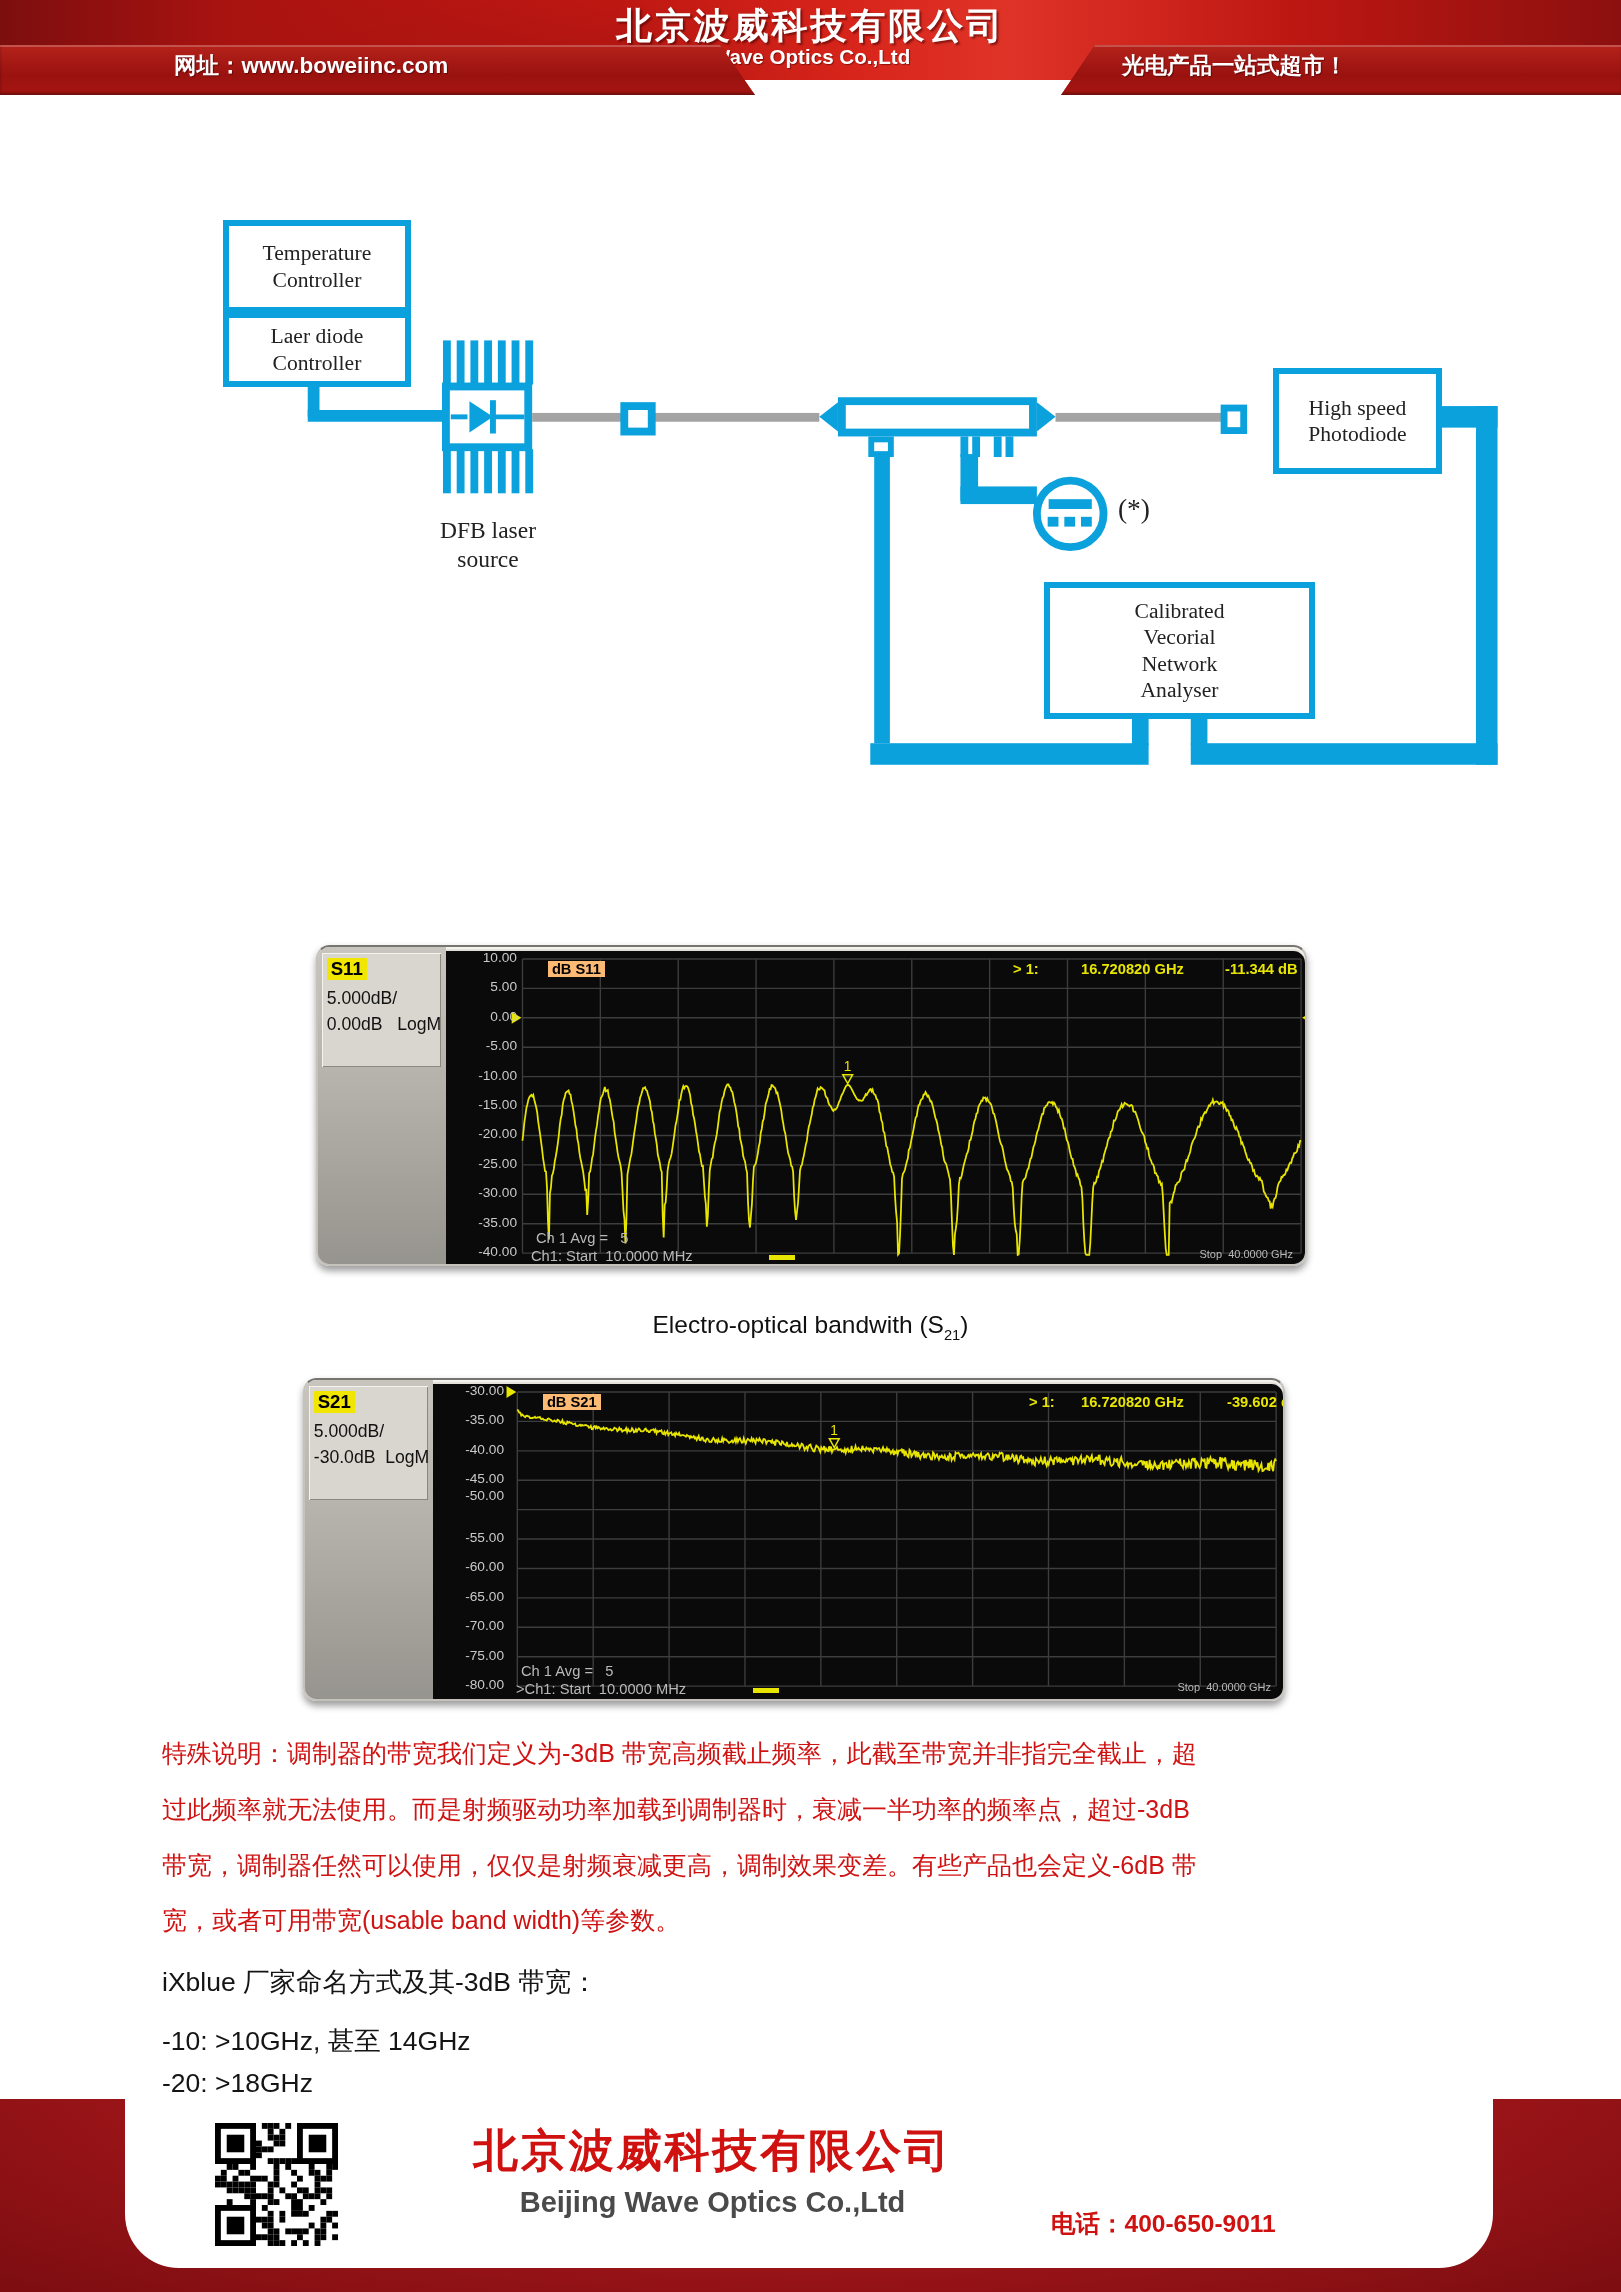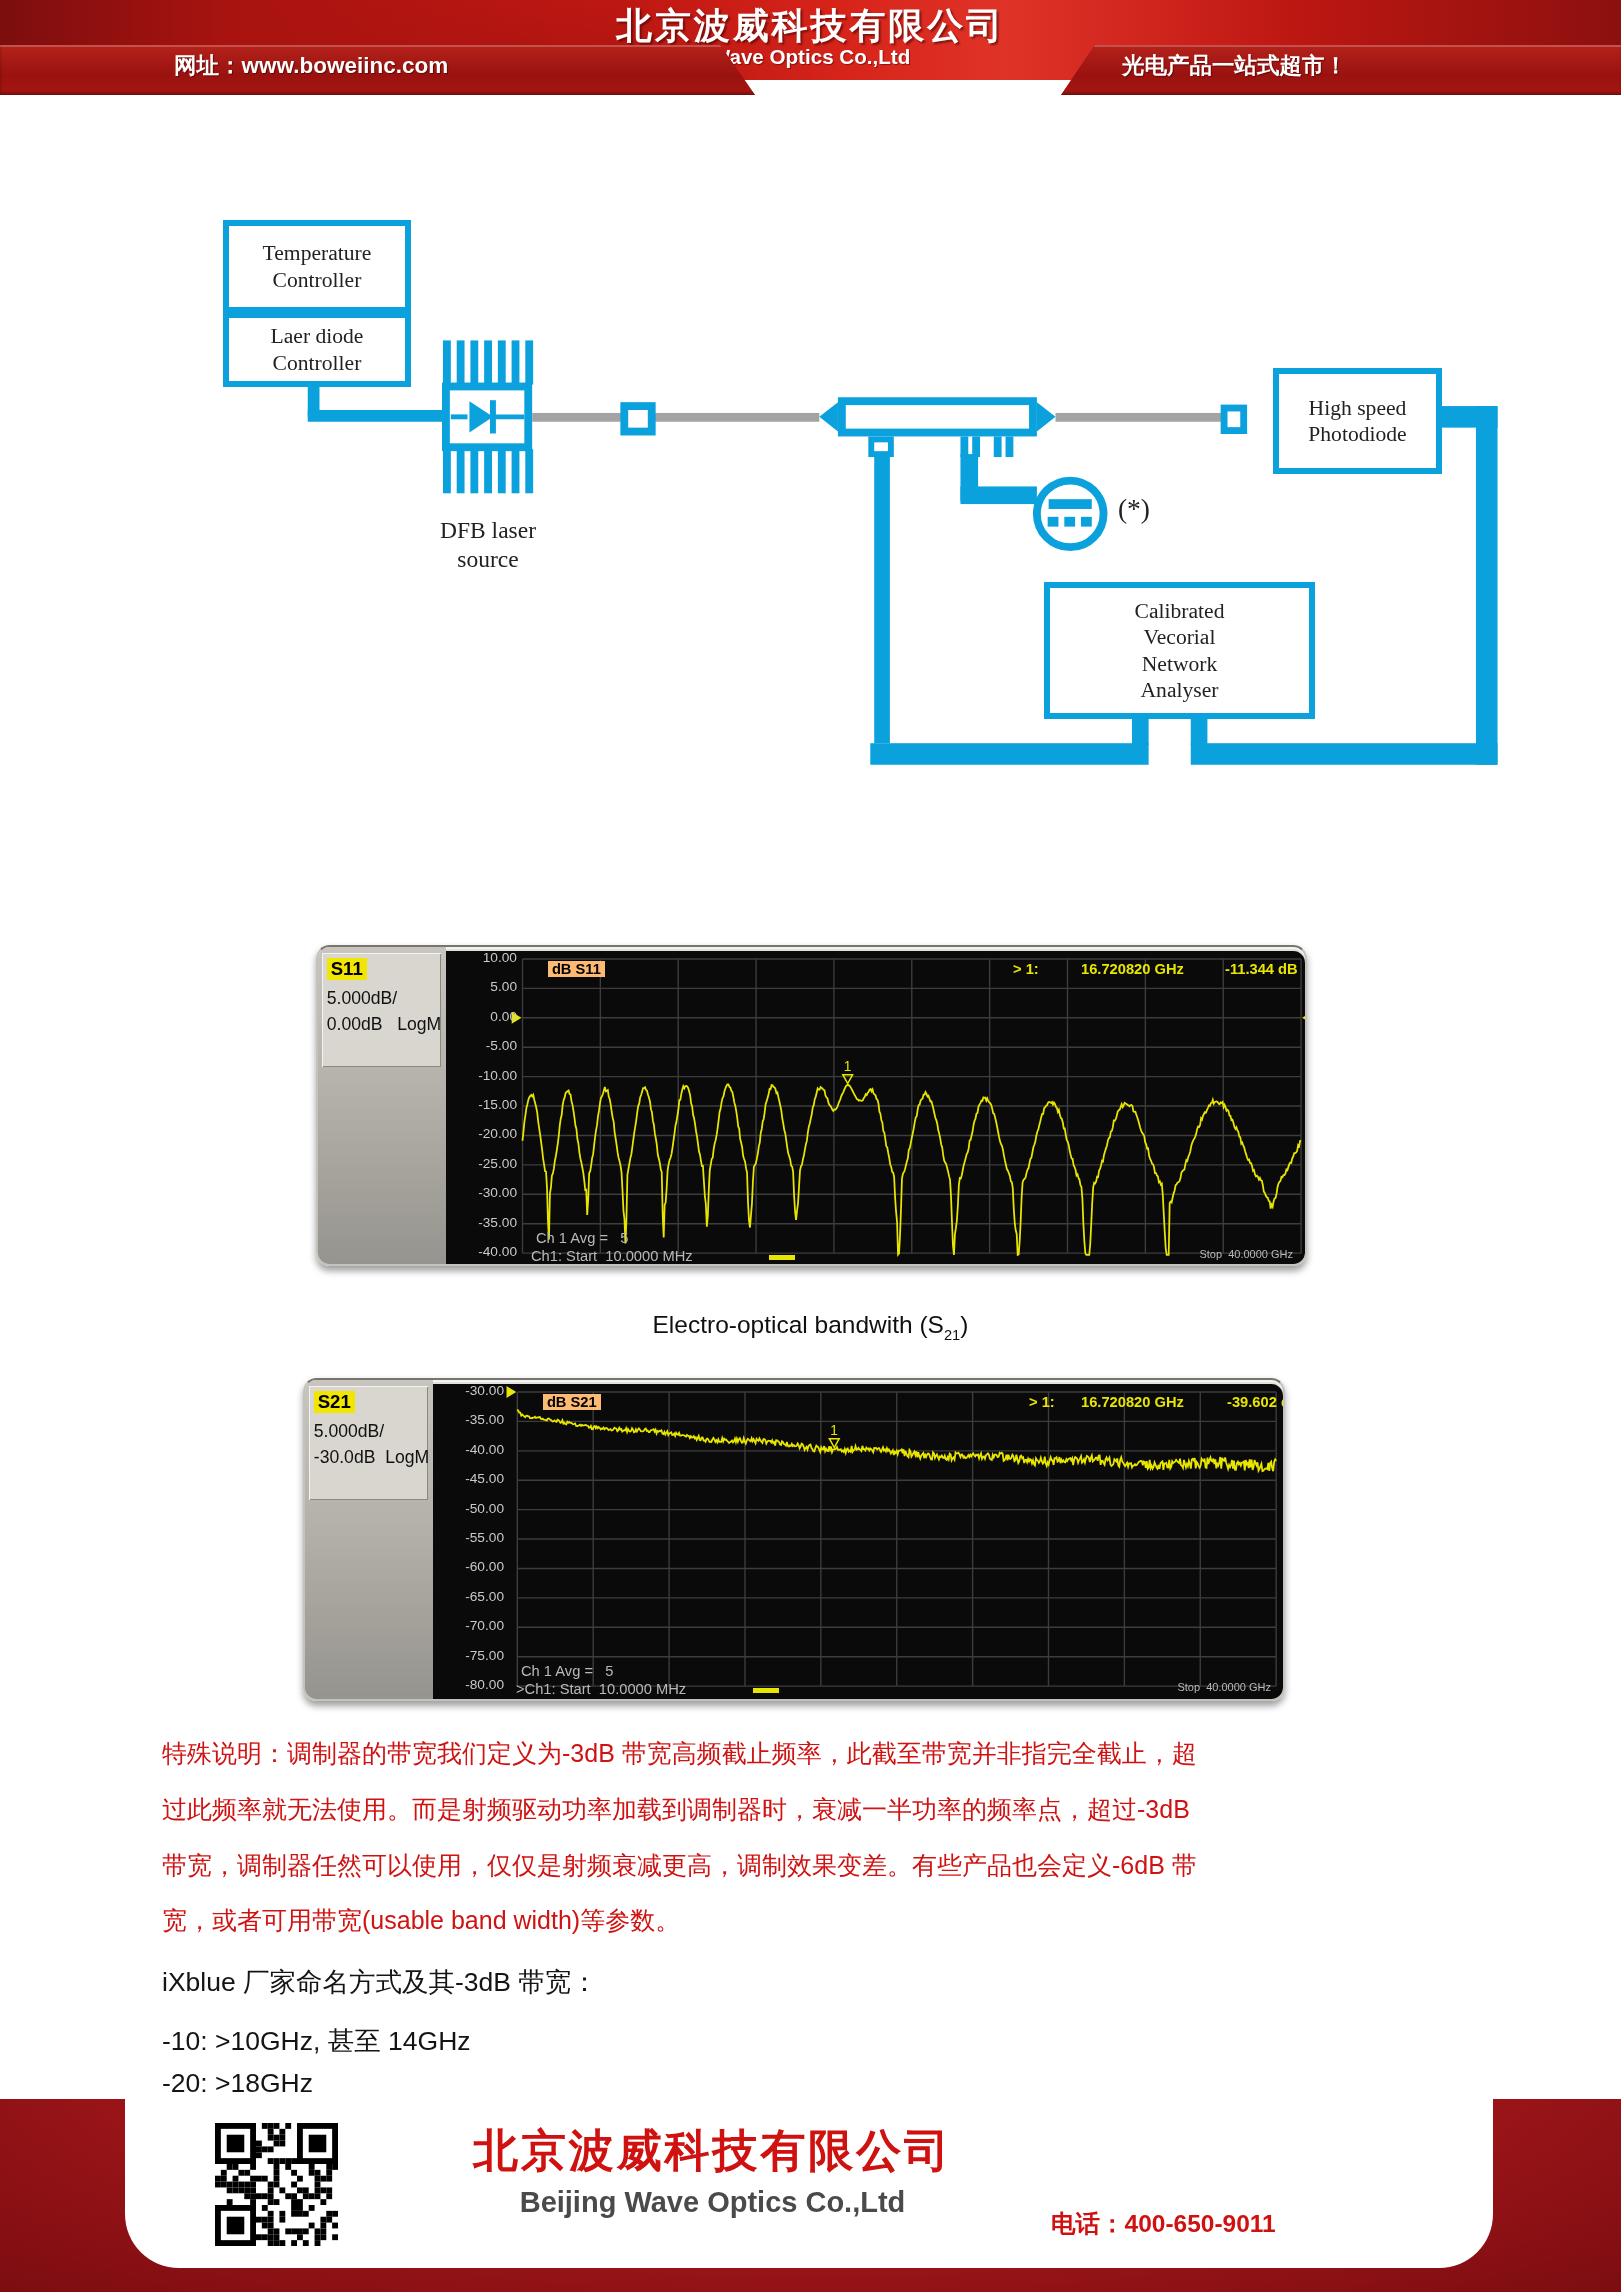--- a/index.html
+++ b/index.html
@@ -299,21 +299,21 @@
       <span class="mkr" style="left:648px">16.720820 GHz</span>
       <span class="mkr" style="left:794px">-39.602 dB</span>
       <span class="avg">Ch 1 Avg =   5</span>
       <span class="startlbl">&gt;Ch1: Start  10.0000 MHz</span>
       <span class="startdash"></span>
       <span class="stoplbl">Stop  40.0000 GHz</span>
     <span class="ytick" style="top: -1px; left: 2px;">-30.00</span>
         <span class="ytick" style="top: 28px; left: 2px;">-35.00</span>
         <span class="ytick" style="top: 58px; left: 2px;">-40.00</span>
         <span class="ytick" style="top: 87px; left: 2px;">-45.00</span>
-        <span class="ytick" style="top: 117px; left: 2px;">-50.00</span>
+        <span class="ytick" style="top: 104px; left: 2px;">-50.00</span>
         <span class="ytick" style="top: 146px; left: 2px;">-55.00</span>
         <span class="ytick" style="top: 175px; left: 2px;">-60.00</span>
         <span class="ytick" style="top: 205px; left: 2px;">-65.00</span>
         <span class="ytick" style="top: 234px; left: 2px;">-70.00</span>
         <span class="ytick" style="top: 264px; left: 2px;">-75.00</span>
         <span class="ytick" style="top: 293px; left: 2px;">-80.00</span>
       </div>
   </div>
 
   <div class="red-line" style="top:1737px">特殊说明：调制器的带宽我们定义为-3dB 带宽高频截止频率，此截至带宽并非指完全截止，超</div>

